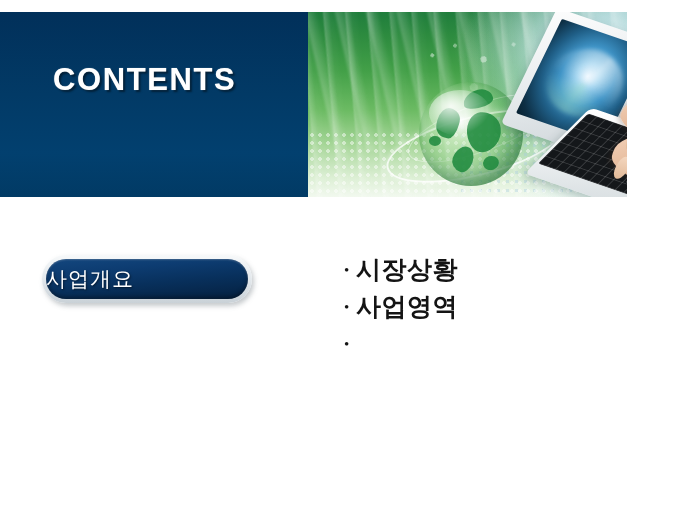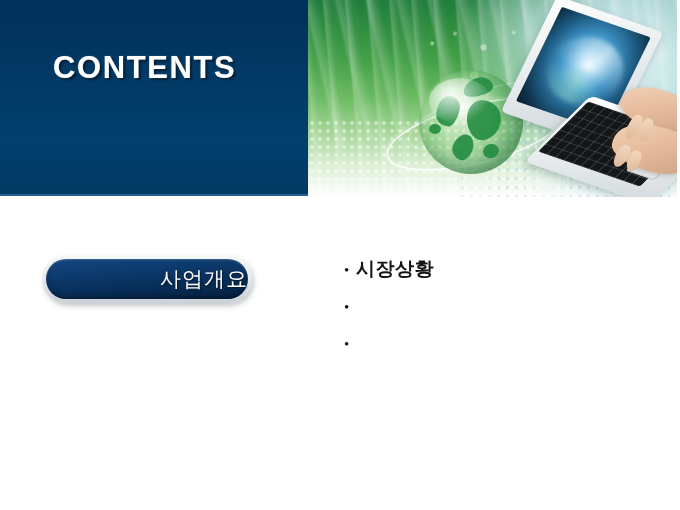--- a/index.html
+++ b/index.html
@@ -20,22 +20,22 @@
     left: 0; top: 0;
     width: 680px;
     height: 510px;
     background: #ffffff;
     overflow: hidden;
   }
 
   
   .header-band {
     position: absolute;
-    left: 0; top: 0;
-    width: 677px;
+    left: 0; top: 12px;
+    width: 627px;
     height: 197px;
     overflow: hidden;
     text-align: right;
   }
 
   
   .title-panel {
     position: absolute;
     left: 0; top: 0;
     width: 308px;
@@ -329,21 +329,21 @@
     box-sizing: border-box;
     box-shadow: 2px 3px 5px rgba(90,100,110,.35);
   }
   .pill-inner {
     width: 100%;
     height: 100%;
     border-radius: 22px;
     background: linear-gradient(175deg, #13477f 0%, #0d3c71 28%, #08305c 58%, #05203f 100%);
     display: flex;
     align-items: center;
-    justify-content: flex-end;
+    justify-content: flex-start;
     box-shadow: inset 0 1px 2px rgba(255,255,255,.22), inset 0 -2px 4px rgba(0,0,0,.35);
   }
   .pill-label {
     font-family: "Liberation Serif", serif;
     font-size: 21px;
     font-weight: normal;
     color: #ffffff;
     letter-spacing: 1px;
     text-shadow: 1px 1px 2px rgba(0,0,0,.5);
     white-space: nowrap;
@@ -363,22 +363,22 @@
   }
   .bullet-dot {
     font-family: "Liberation Serif", serif;
     font-size: 15px;
     line-height: 22px;
     color: #141414;
     width: 12px;
     flex: 0 0 12px;
   }
   .bullet-text {
-    font-family: Liberation Mono, monospace;
-    font-size: 19px;
+    font-family: Liberation Serif, serif;
+    font-size: 25px;
     font-weight: bold;
     line-height: 22px;
     color: #141414;
     letter-spacing: .5px;
     white-space: nowrap;
   }
 </style>
 </head>
 <body>
 
@@ -441,20 +441,21 @@
 
     <div class="bullets">
 
       <div class="bullet-row">
         <span class="bullet-dot">•</span>
         <span class="bullet-text">시장상황</span>
       </div>
 
       <div class="bullet-row">
         <span class="bullet-dot">•</span>
+        <span class="bullet-text">사업영역</span>
       </div>
 
       <div class="bullet-row">
         <span class="bullet-dot">•</span>
       </div>
 
     </div>
   </div>
 
 </div>

